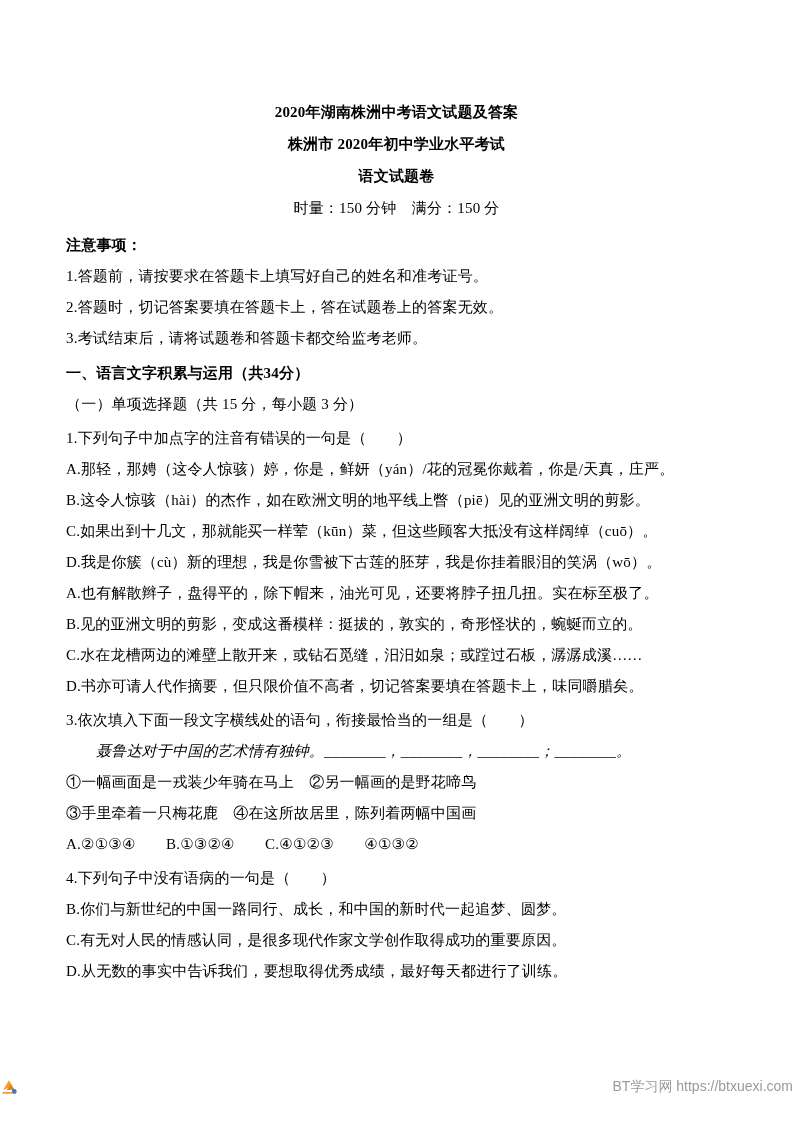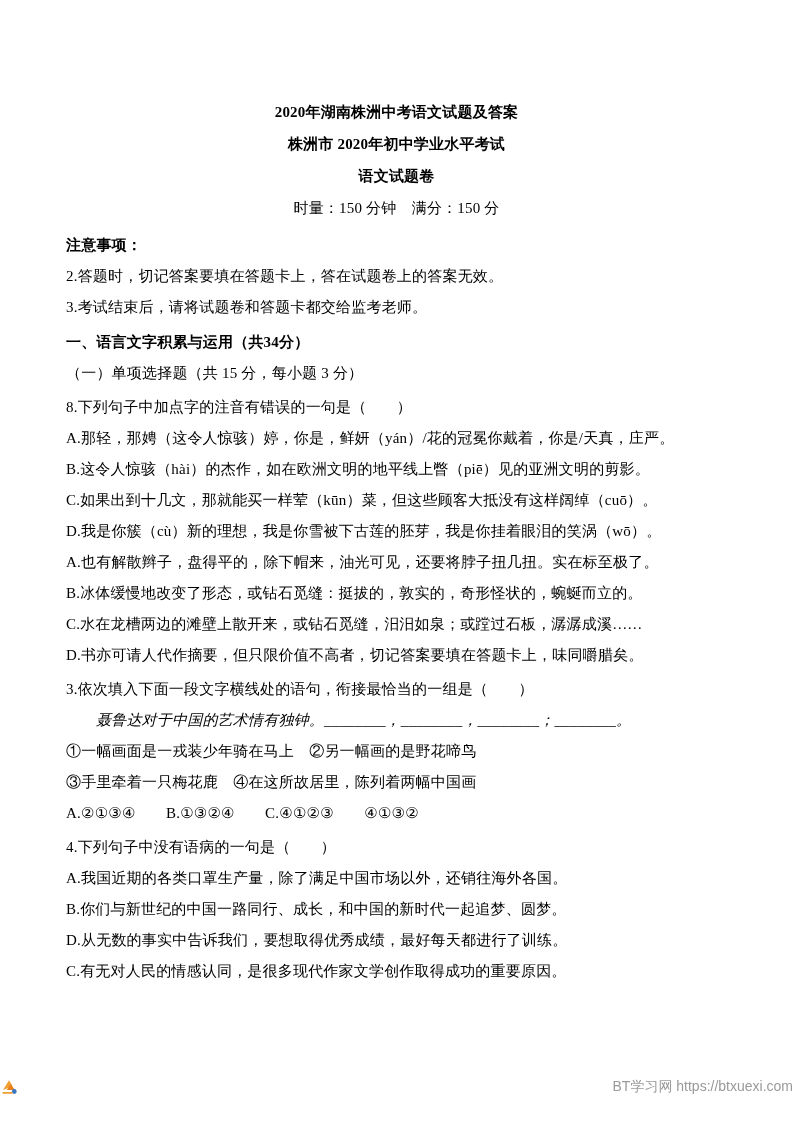--- a/index.html
+++ b/index.html
@@ -53,48 +53,48 @@
 <main class="page">
 
   <div class="title-block">
     <p class="center bold">2020年湖南株洲中考语文试题及答案</p>
     <p class="center bold">株洲市 2020年初中学业水平考试</p>
     <p class="center bold">语文试题卷</p>
     <p class="center">时量：150 分钟　满分：150 分</p>
   </div>
 
   <p class="bold block-gap">注意事项：</p>
+  <p>1.答题前，请按要求在答题卡上填写好自己的姓名和准考证号。</p>
   <p>2.答题时，切记答案要填在答题卡上，答在试题卷上的答案无效。</p>
   <p>3.考试结束后，请将试题卷和答题卡都交给监考老师。</p>
 
   <p class="bold block-gap">一、语言文字积累与运用（共34分）</p>
   <p>（一）单项选择题（共 15 分，每小题 3 分）</p>
 
-  <p class="q-gap">8.下列句子中加点字的注音有错误的一句是（　　）</p>
+  <p class="q-gap">1.下列句子中加点字的注音有错误的一句是（　　）</p>
   <p>A.那轻，那娉（这令人惊骇）婷，你是，鲜妍（yán）/花的冠冕你戴着，你是/天真，庄严。</p>
   <p>B.这令人惊骇（hài）的杰作，如在欧洲文明的地平线上瞥（piē）见的亚洲文明的剪影。</p>
   <p>C.如果出到十几文，那就能买一样荤（kūn）菜，但这些顾客大抵没有这样阔绰（cuō）。</p>
   <p>D.我是你簇（cù）新的理想，我是你雪被下古莲的胚芽，我是你挂着眼泪的笑涡（wō）。</p>
 
   <p>A.也有解散辫子，盘得平的，除下帽来，油光可见，还要将脖子扭几扭。实在标至极了。</p>
-  <p>B.冰体缓慢地改变了形态，或钻石觅缝：挺拔的，敦实的，奇形怪状的，蜿蜒而立的。</p>
+  <p>B.见的亚洲文明的剪影，变成这番模样：挺拔的，敦实的，奇形怪状的，蜿蜒而立的。</p>
   <p>C.水在龙槽两边的滩壁上散开来，或钻石觅缝，汨汨如泉；或蹚过石板，潺潺成溪……</p>
   <p>D.书亦可请人代作摘要，但只限价值不高者，切记答案要填在答题卡上，味同嚼腊矣。</p>
 
   <p class="q-gap">3.依次填入下面一段文字横线处的语句，衔接最恰当的一组是（　　）</p>
   <p class="indent">聂鲁达对于中国的艺术情有独钟。________，________，________；________。</p>
   <p>①一幅画面是一戎装少年骑在马上　②另一幅画的是野花啼鸟</p>
   <p>③手里牵着一只梅花鹿　④在这所故居里，陈列着两幅中国画</p>
   <p>A.②①③④　　B.①③②④　　C.④①②③　　④①③②</p>
 
   <p class="q-gap">4.下列句子中没有语病的一句是（　　）</p>
-  <p>A.我国近期的各类口罩生产量，除了满足中国市场以外，还销往海外各国。</p>
   <p>B.你们与新世纪的中国一路同行、成长，和中国的新时代一起追梦、圆梦。</p>
+  <p>C.有无对人民的情感认同，是很多现代作家文学创作取得成功的重要原因。</p>
   <p>D.从无数的事实中告诉我们，要想取得优秀成绩，最好每天都进行了训练。</p>
-  <p>C.有无对人民的情感认同，是很多现代作家文学创作取得成功的重要原因。</p>
 
 </main>
 
 <div class="footer">
   <span class="logo">
     <svg viewBox="0 0 24 24" width="18" height="18" aria-hidden="true">
       <path d="M4 16 L12 3 L17 11 Z" fill="#f0a030"></path>
       <path d="M9 16 L14 8 L20 16 Z" fill="#e8821e"></path>
       <circle cx="19" cy="18" r="3.2" fill="#3b78c3"></circle>
       <rect x="3" y="18.5" width="14" height="2.4" rx="1.2" fill="#f0a030"></rect>

